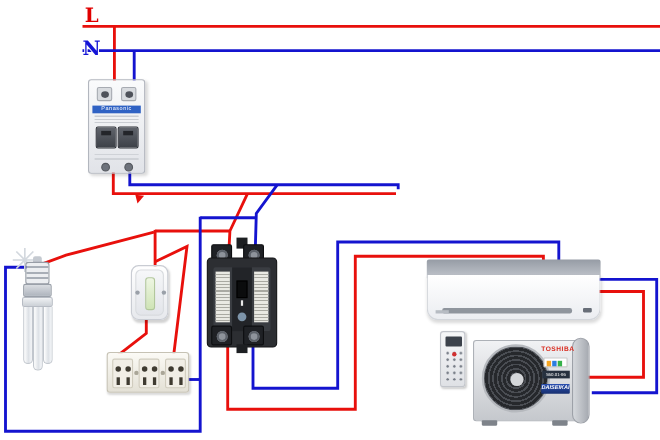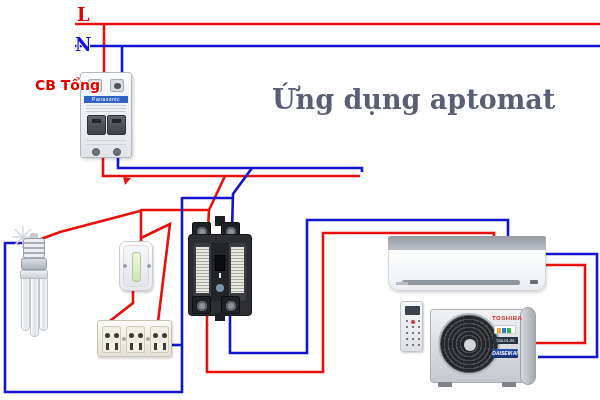--- a/index.html
+++ b/index.html
@@ -142,22 +142,20 @@
     <polyline points="252,168 233,194 232,230" fill="none" stroke-width="2.6" stroke="#1414cf"></polyline>
     <polyline points="233,198 182,198" fill="none" stroke-width="2.6" stroke="#1414cf"></polyline>
     <polyline points="182,197 182,392 5,392 5,243 27,243" fill="none" stroke-width="2.6" stroke="#1414cf"></polyline>
     <polyline points="182,345 165,345" fill="none" stroke-width="2.6" stroke="#1414cf"></polyline>
     <polyline points="230,306 230,353 307,353 307,220 508,220 508,241" fill="none" stroke-width="2.6" stroke="#1414cf"></polyline>
     <polyline points="544,254 597,254 597,357 538,357" fill="none" stroke-width="2.6" stroke="#1414cf"></polyline>
   </svg>
 
   <div class="lbl" id="l-label" style="color: rgb(224, 0, 0);">L</div>
   <div class="lbl" id="n-label" style="color: rgb(20, 20, 214);">N</div>
-  <div class="lbl" id="cb-caption" style="color: rgb(224, 0, 0);">CB Tổng</div>
-  <div id="title" style="color: rgb(90, 95, 115);">Ứng dụng aptomat</div>
 
   <div class="dev" id="main-cb">
     <div class="cbterm" style="left:7px">
         <i></i>
       </div>
     <div class="cbterm" style="left:29px">
         <i></i>
       </div>
     <div id="cb-band">Panasonic</div>
     <div class="cb-lines"></div>

